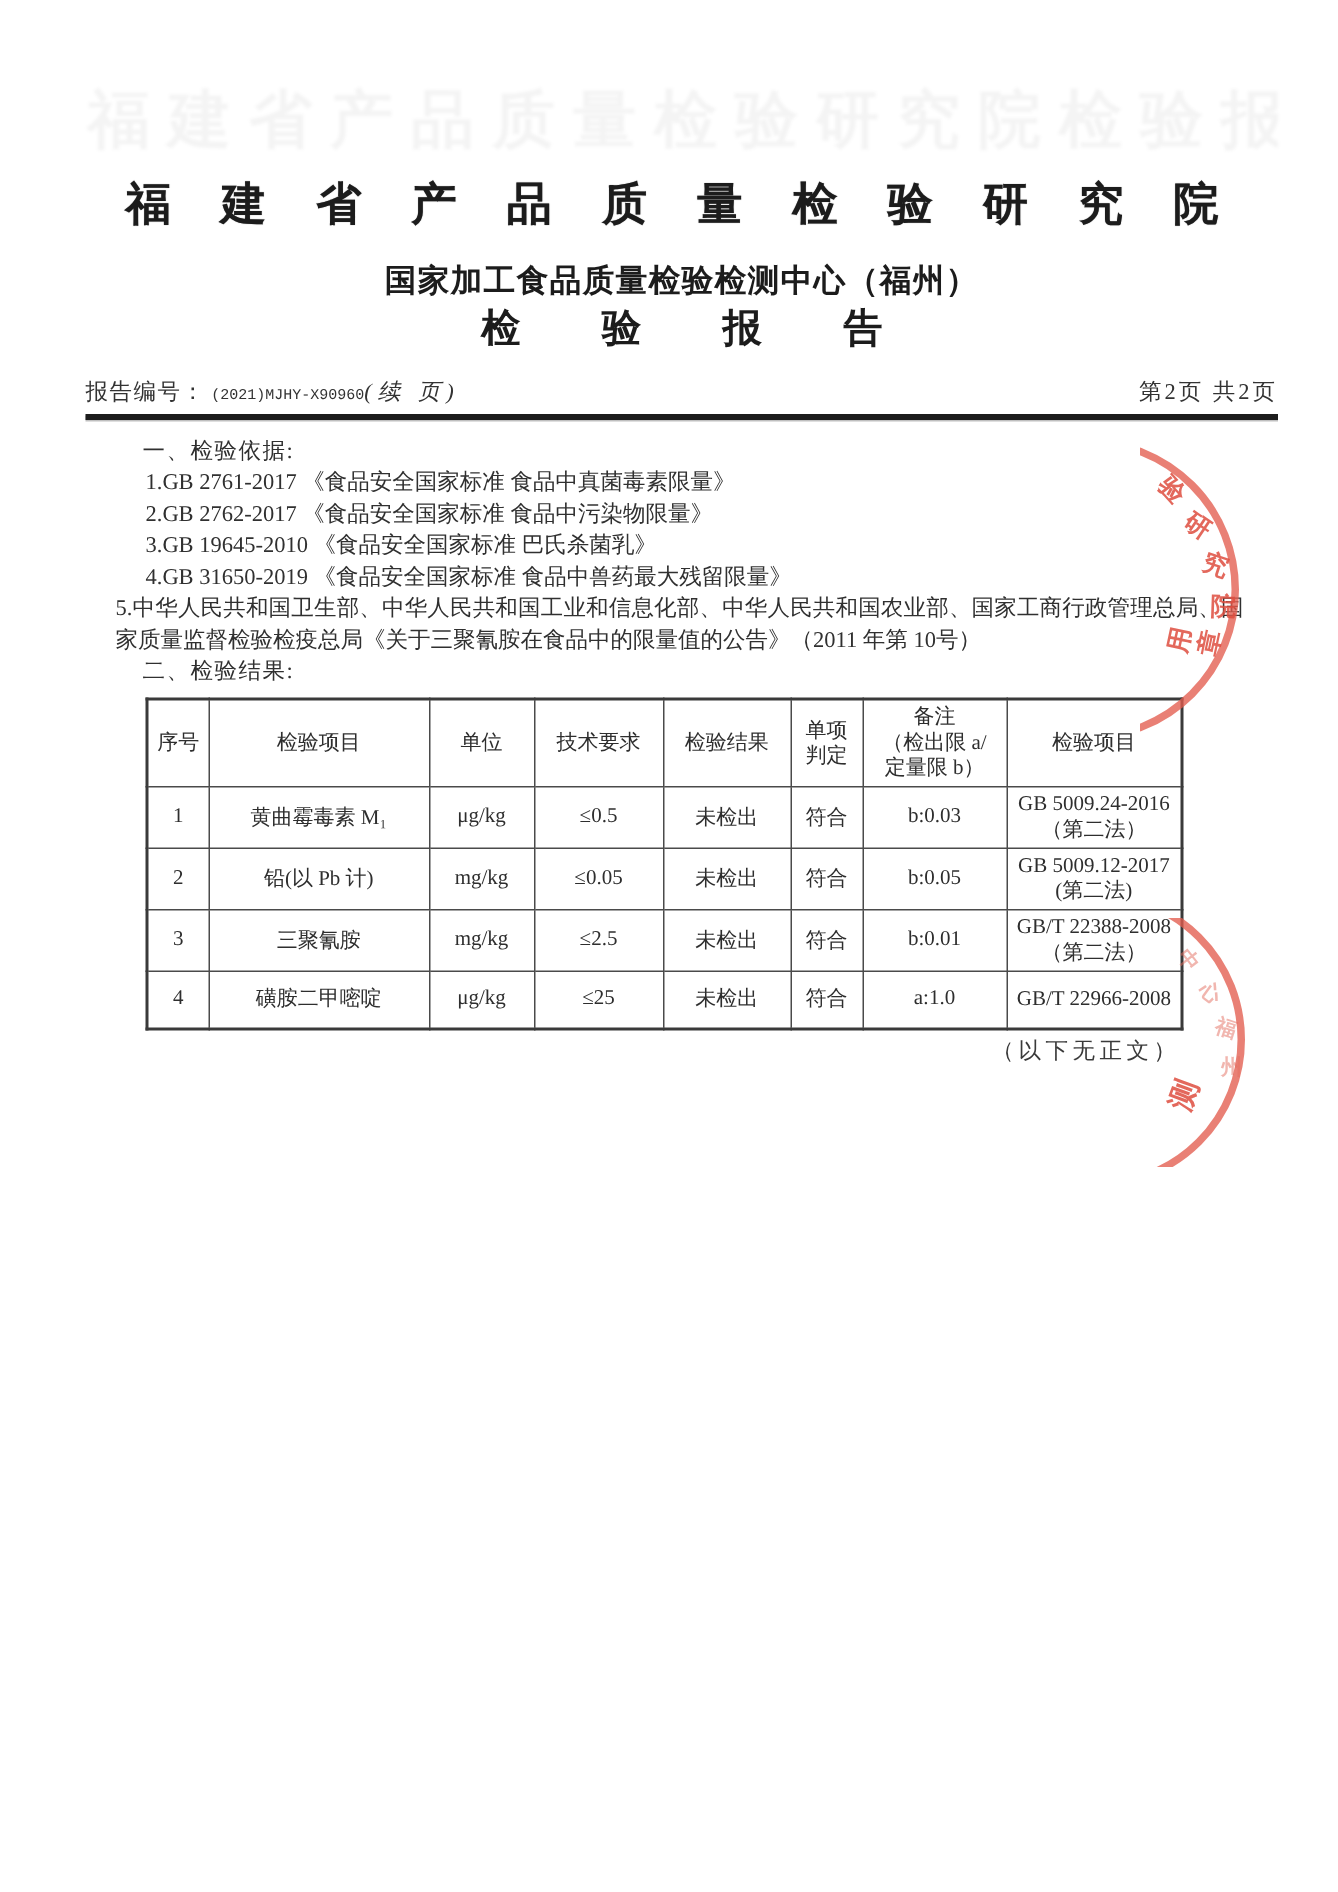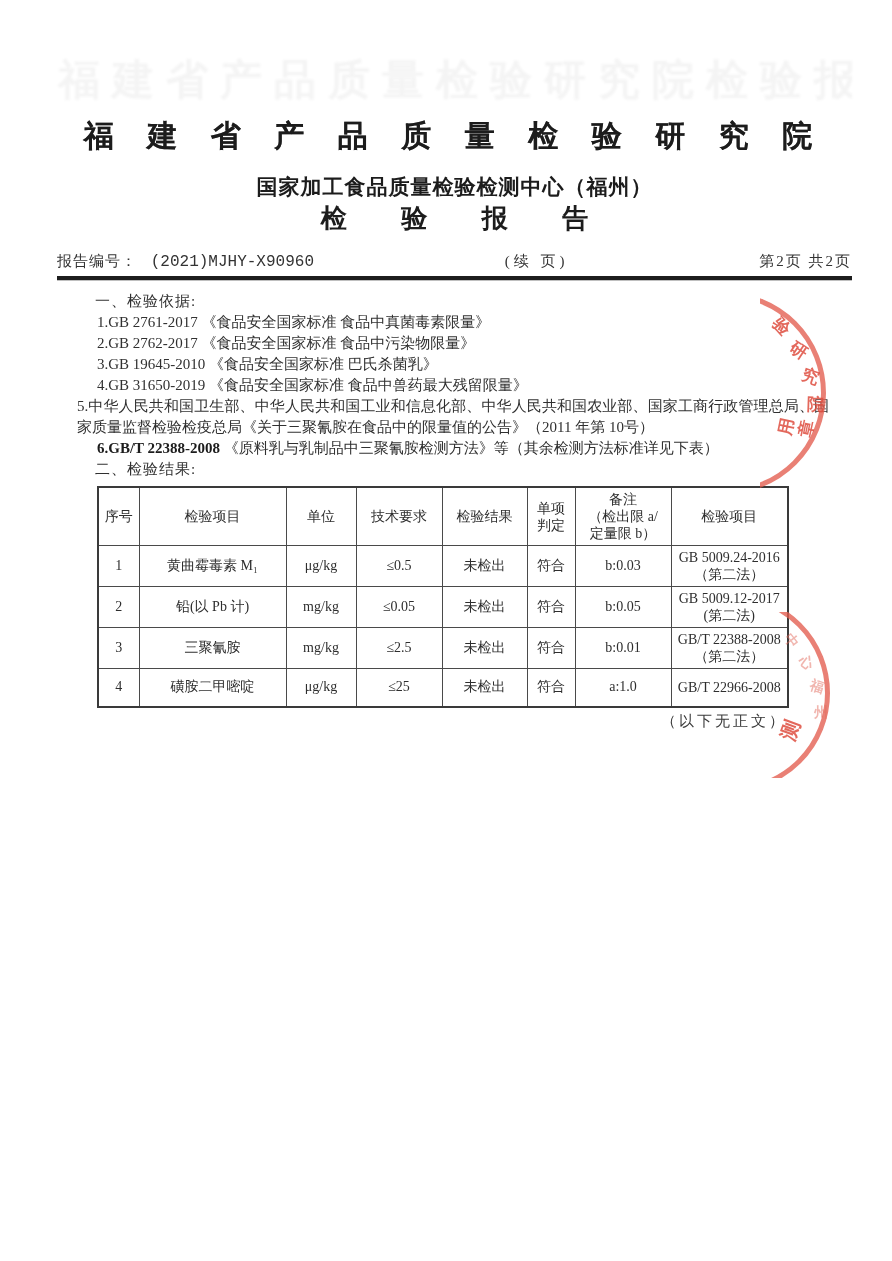--- a/index.html
+++ b/index.html
@@ -32,22 +32,22 @@
     text-align:center; font-size:26px; font-weight:bold;
     letter-spacing:24px; color:#1c1c1c;
     text-indent:24px;
   }
   .meta-row {
     display:flex; align-items:baseline; margin-top:16px;
     font-size:15px; color:#333;
   }
   .meta-left { flex:0 0 auto; }
   .meta-left .lbl { letter-spacing:1px; }
-  .meta-left .val { margin-left:10px; font-family:"Liberation Mono","DejaVu Sans Mono",monospace; font-size:16px; }
-  .meta-center { flex:1 1 auto; text-align:center; letter-spacing:4px; }
+  .meta-left .val { font-family:"Liberation Mono","DejaVu Sans Mono",monospace; font-size:10px; }
+  .meta-center { flex:1 1 auto; letter-spacing:4px;font-style:italic; }
   .meta-right { flex:0 0 auto; letter-spacing:2px; }
   .rule {
     height:4px; background:#1d1d1d; margin-top:5px;
     box-shadow:0 1px 0 rgba(0,0,0,.25);
   }
   .basis { margin-top:11px; font-size:15px; line-height:21px; color:#303030; }
   .sec-heading { margin-left:38px; letter-spacing:1px; }
   .dep-item { margin-left:40px; }
   .dep-item-5 { margin-left:20px; width:752px; text-align:justify; }
   .dep-item-6 { margin-left:40px; }
@@ -111,21 +111,20 @@
 
     <div class="rule"></div>
 
     <div class="basis">
       <div class="sec-heading">一、检验依据:</div>
       <div class="dep-item">1.GB 2761-2017 《食品安全国家标准 食品中真菌毒素限量》</div>
       <div class="dep-item">2.GB 2762-2017 《食品安全国家标准 食品中污染物限量》</div>
       <div class="dep-item">3.GB 19645-2010 《食品安全国家标准 巴氏杀菌乳》</div>
       <div class="dep-item">4.GB 31650-2019 《食品安全国家标准 食品中兽药最大残留限量》</div>
       <div class="dep-item-5">5.中华人民共和国卫生部、中华人民共和国工业和信息化部、中华人民共和国农业部、国家工商行政管理总局、国家质量监督检验检疫总局《关于三聚氰胺在食品中的限量值的公告》（2011 年第 10号）</div>
-      <div class="dep-item-6"><b>6.GB/T 22388-2008</b><span> 《原料乳与乳制品中三聚氰胺检测方法》等（其余检测方法标准详见下表）</span></div>
       <div class="sec-heading">二、检验结果:</div>
     </div>
 
     <table class="results">
       <colgroup>
         <col style="width:41px">
           <col style="width:147px">
           <col style="width:70px">
           <col style="width:86px">
         <col style="width:85px">

